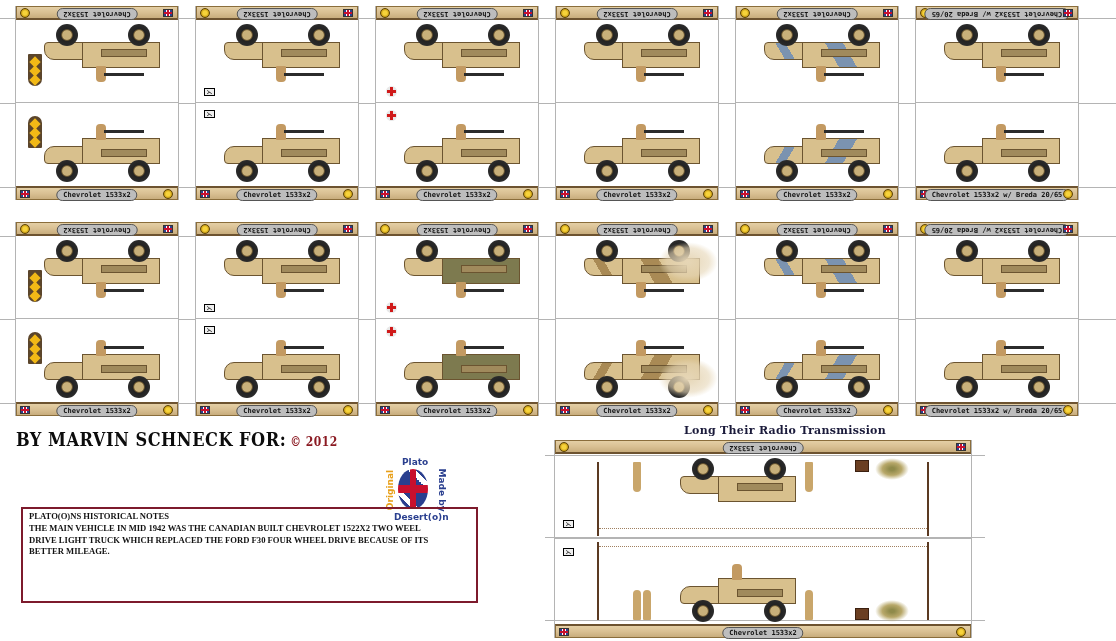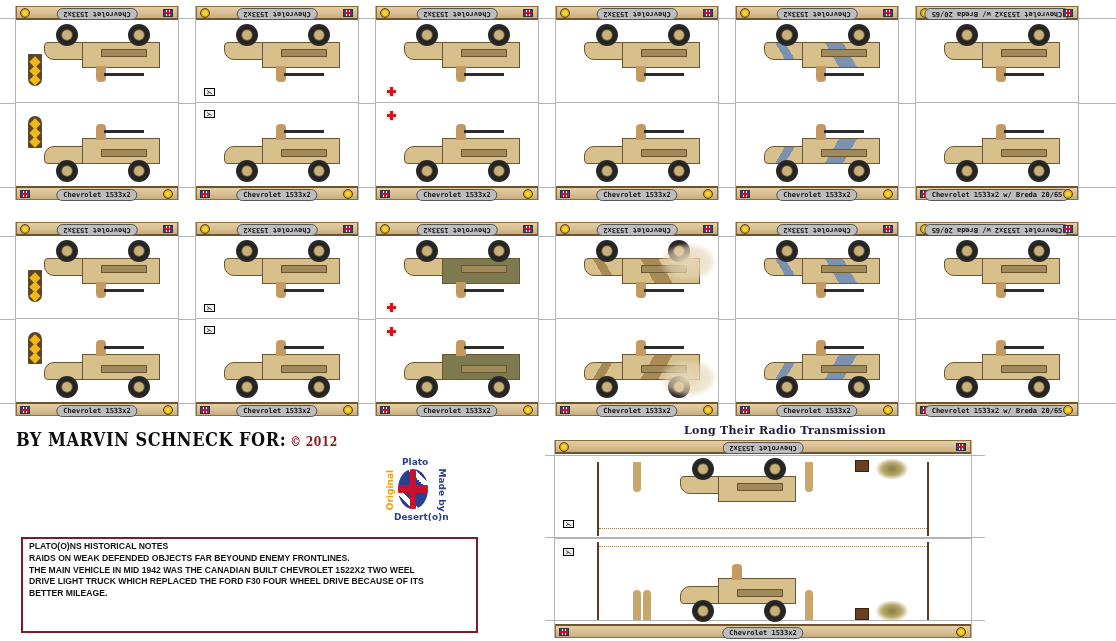--- a/index.html
+++ b/index.html
@@ -51,21 +51,21 @@
   .badge .circle{position:absolute;left:14px;top:14px;width:30px;height:40px;border-radius:50%;background:
     linear-gradient(0deg,transparent 40%,#c8102e 40%,#c8102e 60%,transparent 60%),
     linear-gradient(90deg,transparent 40%,#c8102e 40%,#c8102e 60%,transparent 60%),
     linear-gradient(45deg,#2a3f8f 20%,#fff 20%,#fff 30%,#2a3f8f 30% 70%,#fff 70% 80%,#2a3f8f 80%);}
   .badge .t{position:absolute;font-family:"DejaVu Sans",sans-serif;font-weight:bold;font-size:9px;color:#2a3f8f;white-space:nowrap;}
   .badge .hand{left:18px;top:2px;}
   .badge .plat{left:10px;top:57px;}
   .badge .orig{left:-14px;top:30px;transform:rotate(-90deg);color:#e8a01a;}
   .badge .made{left:36px;top:30px;transform:rotate(90deg);}
 
-  .notes{position:absolute;left:21px;top:537px;width:457px;height:96px;border:2px solid #7d1a2c;box-sizing:border-box;padding:2px 6px;font-family:Liberation Sans, sans-serif;font-weight:bold;font-size:8.6px;line-height:11.8px;color:#111;text-transform:uppercase;}
+  .notes{position:absolute;left:21px;top:507px;width:457px;height:96px;border:2px solid #7d1a2c;box-sizing:border-box;padding:2px 6px;font-family:Liberation Serif, serif;font-weight:bold;font-size:8.6px;line-height:11.8px;color:#111;text-transform:uppercase;}
   .notes p{margin:0;white-space:nowrap;}
 
   .radio-title{position:absolute;left:684px;top:424px;font-family:"DejaVu Serif",serif;font-weight:bold;font-size:11px;color:#1a1a3a;letter-spacing:0.3px;white-space:nowrap;}
   .radio-card{position:absolute;left:554px;top:440px;width:418px;height:198px;border-left:1px solid #b4b4b4;border-right:1px solid #b4b4b4;box-sizing:border-box;}
   .radio-card .strip{width:416px;}
   .radio-card .fold{top:98px;}
   .pole{position:absolute;width:2px;background:#5b3a22;}
   .tent-edge{position:absolute;height:1px;border-top:1px dotted #a08060;}
   .crate{position:absolute;width:12px;height:10px;background:#6b3f22;border:1px solid #3b2010;}
   .bush{position:absolute;width:34px;height:22px;background:radial-gradient(ellipse,#8f8a4a 10%,#b8a86a 40%,transparent 70%);}
@@ -474,21 +474,20 @@
   <div class="badge">
     <span class="t hand">Plato</span>
     <div class="circle"></div>
     <span class="t orig">Original</span>
     <span class="t made">Made by</span>
     <span class="t plat">Desert(o)n</span>
   </div>
 
   <div class="notes">
     <p>Plato(o)ns Historical Notes</p>
-    <p>raids on weak defended objects far beyound enemy frontlines.</p>
     <p>The main vehicle in mid 1942 was the Canadian built Chevrolet 1522x2 two weel</p>
     <p>drive light truck which replaced the Ford F30 four wheel drive because of its</p>
     <p>better mileage.</p>
   </div>
 
   <div class="radio-title">Long Their Radio Transmission</div>
   <div class="hline" style="left:545px;top:455px;width:440px;"></div>
   <div class="hline" style="left:545px;top:537px;width:440px;"></div>
   <div class="hline" style="left:545px;top:620px;width:440px;"></div>
 

